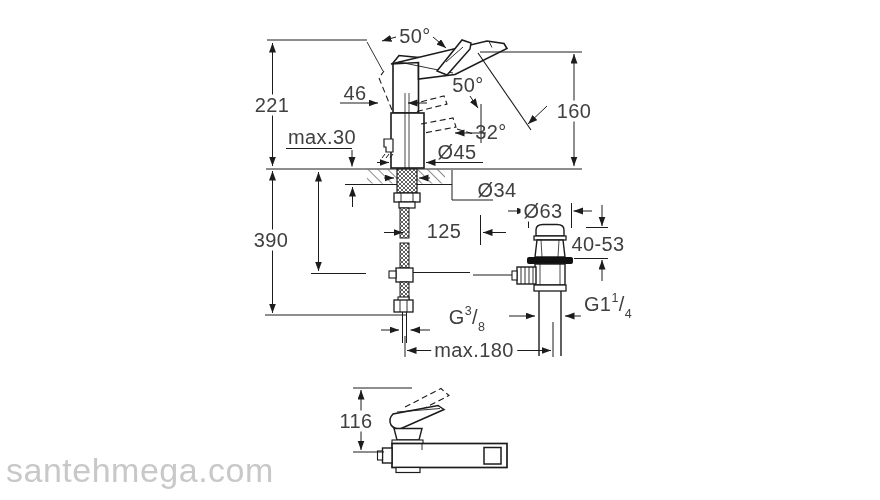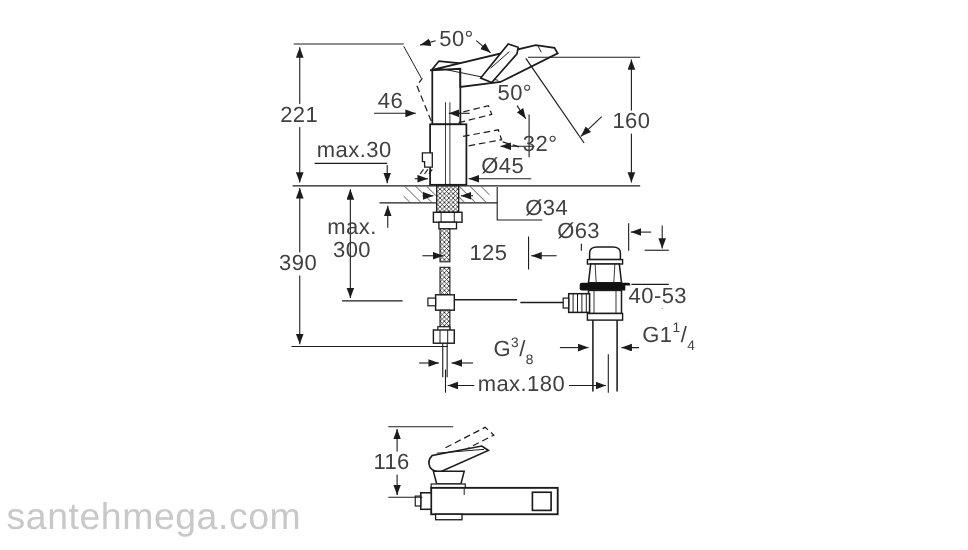--- a/index.html
+++ b/index.html
@@ -178,34 +178,30 @@
     <line x1="601" y1="316" x2="565" y2="316" marker-end="url(#ar)"></line>
     <line x1="381" y1="330" x2="399" y2="330" marker-end="url(#ar)"></line>
     <line x1="430" y1="330" x2="410.5" y2="330" marker-end="url(#ar)"></line>
     <line x1="547" y1="106" x2="528" y2="124" marker-end="url(#ar)"></line>
   </g>
 </svg>
 
 <div class="dim bg" style="left:272px;top:105px;"><span>221</span></div>
 <div class="dim" style="left:322px;top:137px;"><span>max.30</span></div>
 <div class="dim bg" style="left:271px;top:240px;"><span>390</span></div>
-<div class="dim two" style="left:320px;top:218px;">
-  <div><span>max.</span></div>
-  <div><span>300</span></div>
-</div>
 <div class="dim" style="left:415px;top:36px;"><span>50°</span></div>
 <div class="dim" style="left:355px;top:93px;text-align:center;"><span>46</span></div>
 <div class="dim" style="left:468px;top:85px;"><span>50°</span></div>
 <div class="dim bg" style="left:574px;top:111px;"><span>160</span></div>
 <div class="dim" style="left:491px;top:132px;"><span>32°</span></div>
 <div class="dim" style="left:457px;top:152px;"><span>Ø45</span></div>
 <div class="dim" style="left:459px;top:190px;margin-left:38px;"><span>Ø34</span></div>
-<div class="dim bg" style="left:526px;top:211px;"><span>Ø63</span></div>
+<div class="dim bg" style="left:543px;top:211px;"><span>Ø63</span></div>
 <div class="dim" style="left:444px;top:231px;"><span>125</span></div>
-<div class="dim bg" style="left:598px;top:244px;margin-top:26px;"><span>40-53</span></div>
+<div class="dim bg" style="left:598px;top:244px;"><span>40-53</span></div>
 <div class="dim bg" style="left:608px;top:306px;">
   <span>G1</span><sup>1</sup><span>/</span><sub>4</sub>
 </div>
 <div class="dim" style="left:437px;top:319px;margin-left:30px;">
   <span>G</span><sup>3</sup><span>/</span><sub>8</sub>
 </div>
 <div class="dim bg" style="left:474px;top:350px;"><span>max.180</span></div>
 <div class="dim bg" style="left:356px;top:421px;"><span>116</span></div>
 
 <div class="watermark"><span>santehmega.com</span></div>

